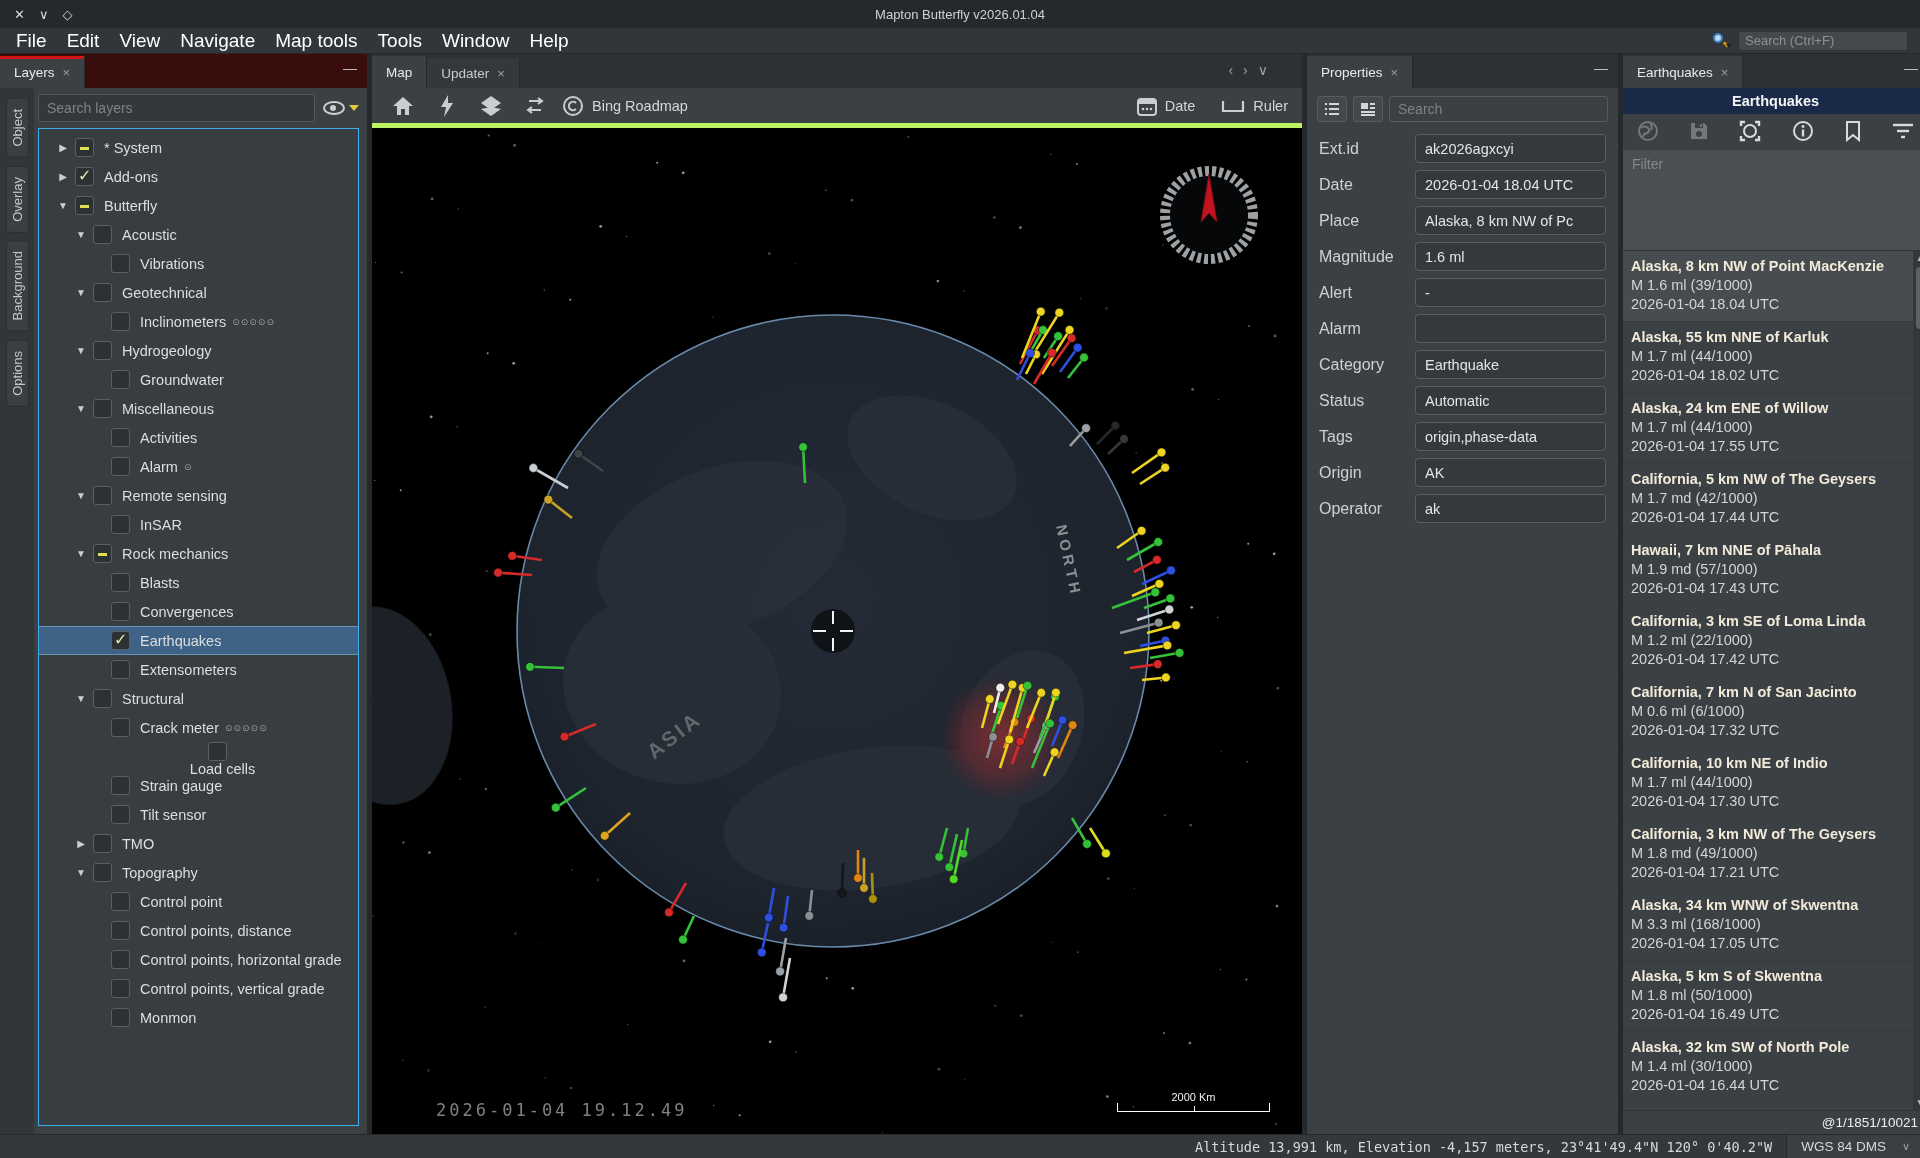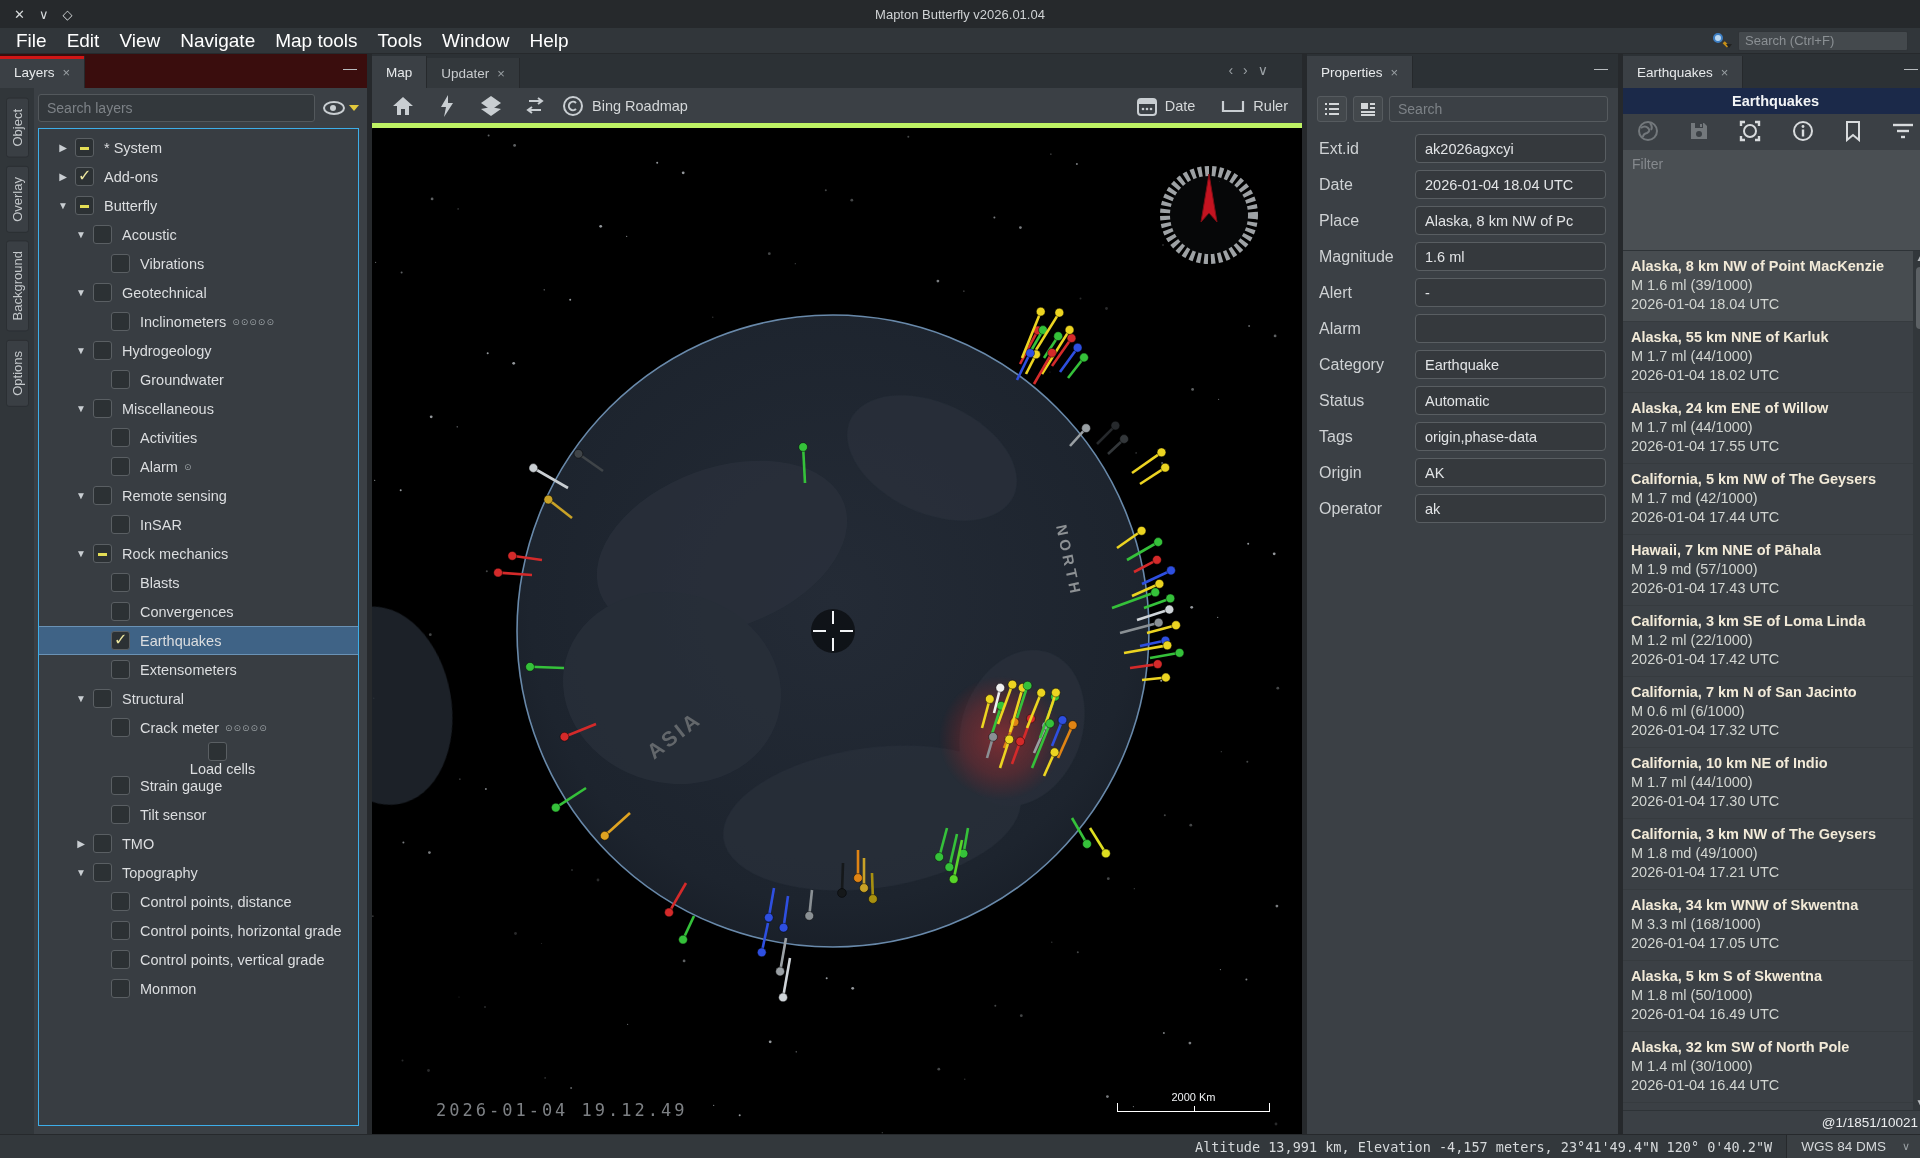--- a/index.html
+++ b/index.html
@@ -289,20 +289,25 @@
               </div>
               <div class="tree-row" style="padding-left: 30px;">
                 <span class="arrow">▶</span>
                 <span class="cb"></span>
                 <span>TMO</span>
               </div>
               <div class="tree-row" style="padding-left: 30px;">
                 <span class="arrow">▼</span>
                 <span class="cb"></span>
                 <span>Topography</span>
+              </div>
+              <div class="tree-row" style="padding-left: 48px;">
+                <span class="arrow"></span>
+                <span class="cb"></span>
+                <span>Control point</span>
               </div>
               <div class="tree-row" style="padding-left: 48px;">
                 <span class="arrow"></span>
                 <span class="cb"></span>
                 <span>Control points, distance</span>
               </div>
               <div class="tree-row" style="padding-left: 48px;">
                 <span class="arrow"></span>
                 <span class="cb"></span>
                 <span>Control points, horizontal grade</span>

